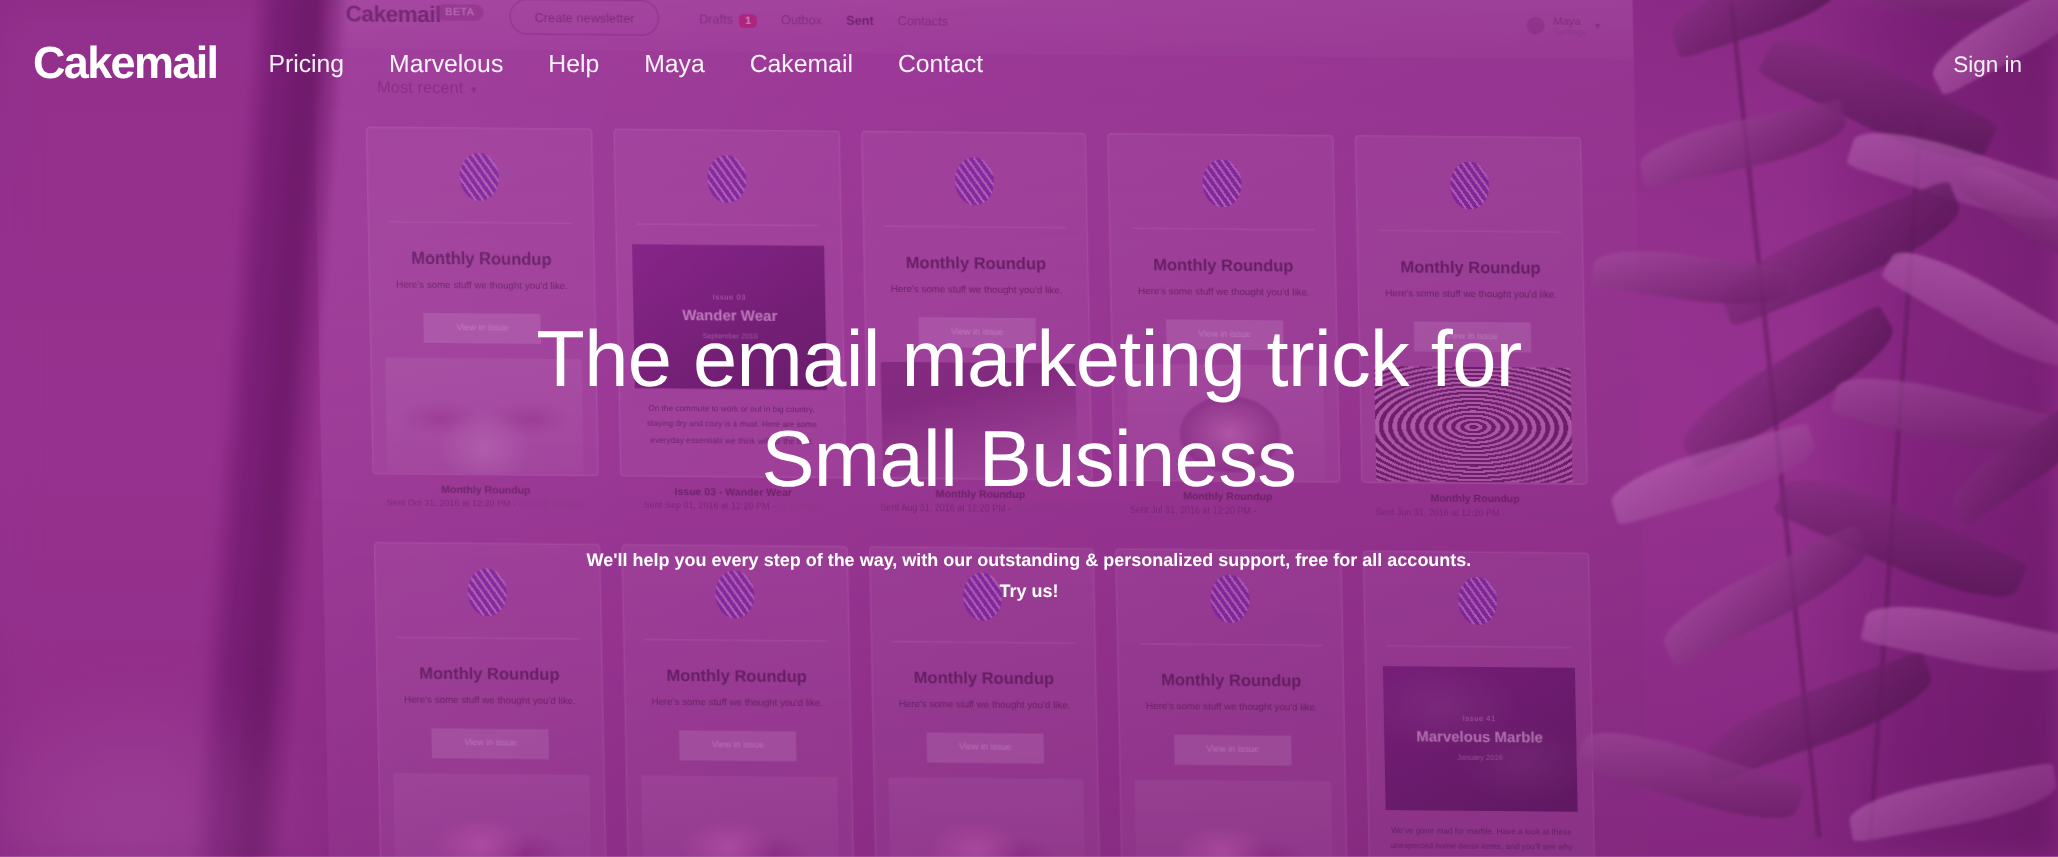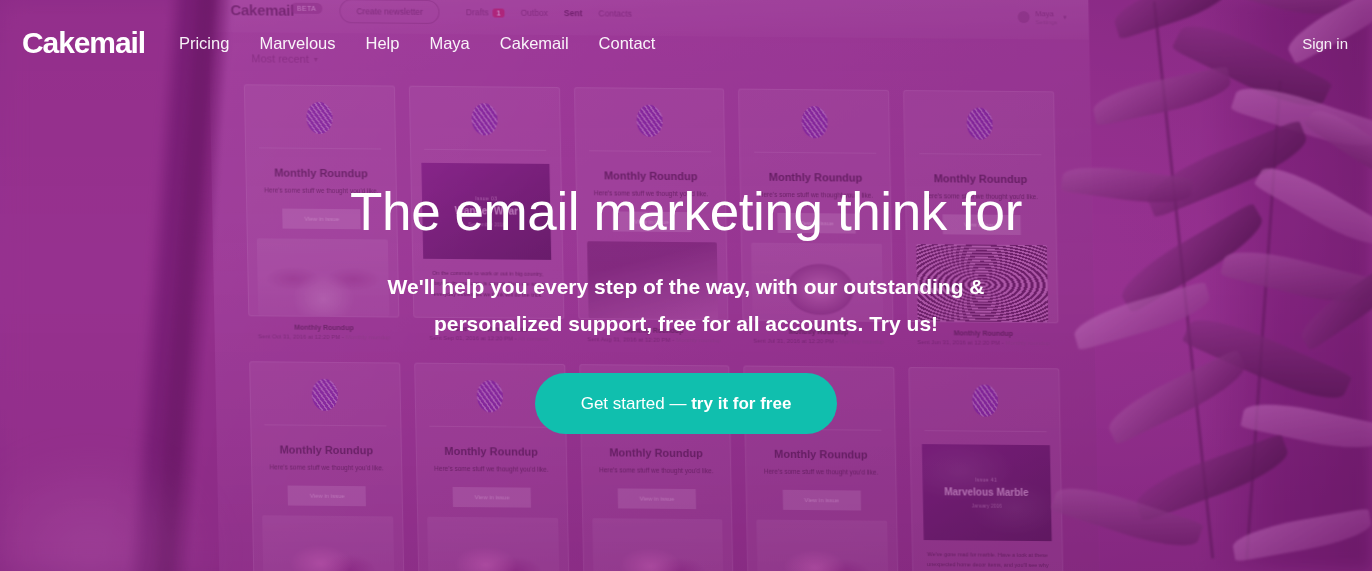--- a/index.html
+++ b/index.html
@@ -318,21 +318,21 @@
     color: #ffffff;
     font-size: 53px;
     font-weight: normal;
     line-height: 1.26;
     text-align: center;
     letter-spacing: -0.4px;
     max-width: 680px;
   }
   .hero-p {
     color: #ffffff;
-    font-size: 21px;
+    font-size: 12px;
     font-weight: bold;
     line-height: 1.78;
     text-align: center;
     margin-top: 22px;
     max-width: 600px;
   }
   .cta {
     margin-top: 30px;
     background: #10bfae;
     border: none;
@@ -573,21 +573,19 @@
       <a class="nav-link" href="#">Cakemail</a>
       <a class="nav-link" href="#">Contact</a>
     </div>
     <div class="header-right">
       <a class="signin" href="#">Sign in</a>
     </div>
   </div>
 
   <div class="hero">
     <h1 class="hero-h1">
-      <span>The email marketing think for</span><br>
+      <span>The email marketing trick for</span><br>
+      <span>Small Business</span>
     </h1>
     <p class="hero-p">We'll help you every step of the way, with our outstanding &amp; personalized support, free for all accounts. Try us!</p>
-    <button class="cta">
-      <span class="light">Get started — </span><b>try it for free</b>
-    </button>
   </div>
 
 </div>
 
 </body></html>

